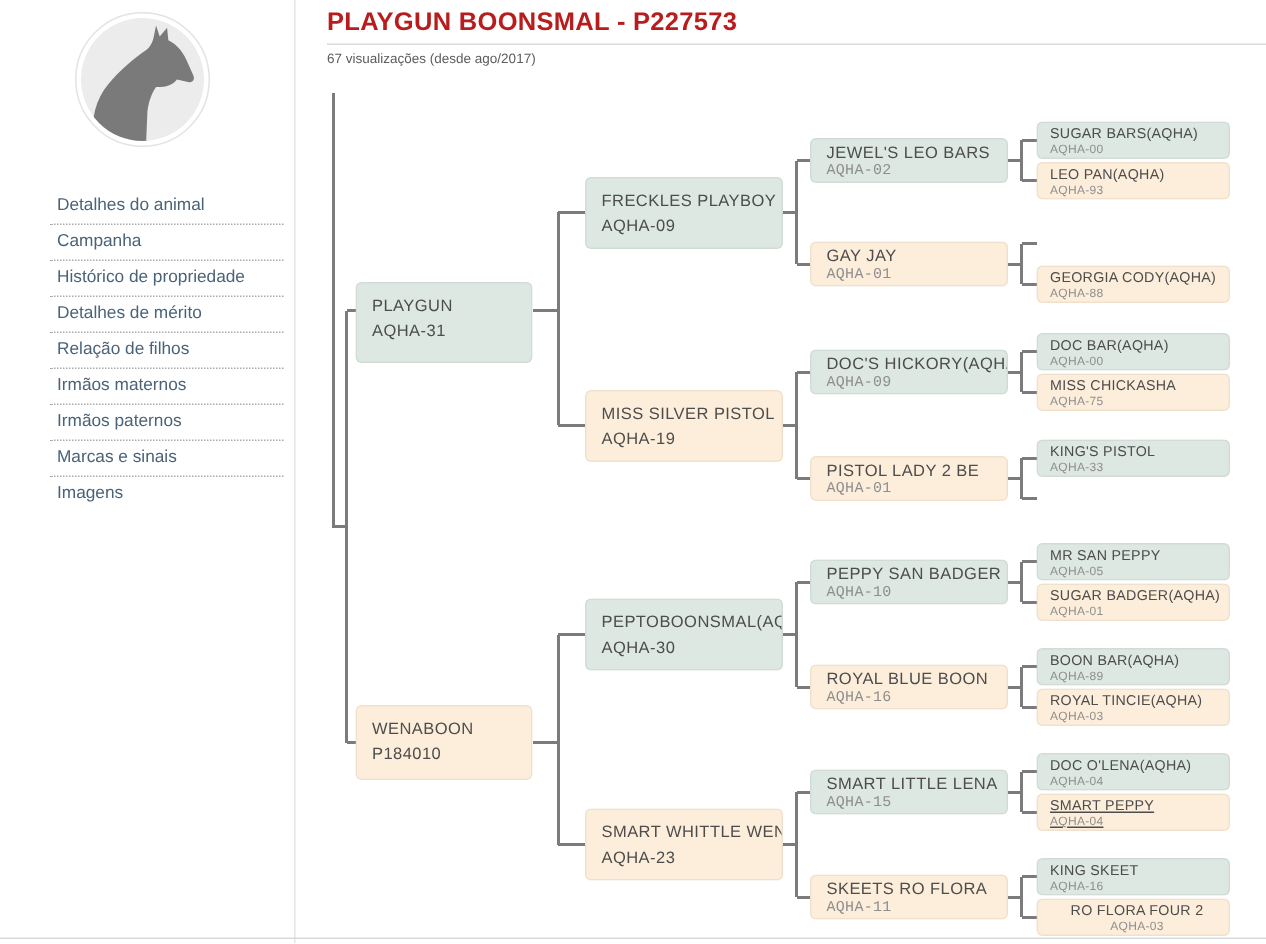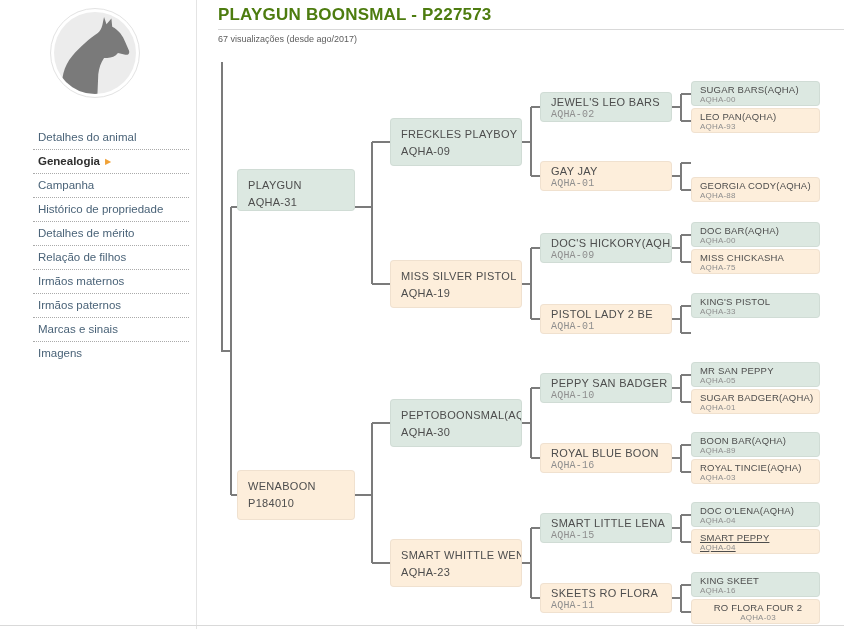--- a/index.html
+++ b/index.html
@@ -18,21 +18,21 @@
   .avatar-inner svg { display:block; width:100%; height:100%; }
   .nav { position:absolute; top:126px; left:33px; width:156px; }
   .nav-item { padding:5px 2px 6px 5px; font-size:11.5px; color:#4a6378;
               border-bottom:1px dotted #aaaaaa; cursor:pointer; white-space:nowrap; }
   .nav-item:last-child { border-bottom:none; }
   .nav-item.active { color:#2e2e2e; font-weight:bold; }
   .nav-item .arrow { color:var(--arrow); font-size:8px; margin-left:5px; vertical-align:1px; }
 
   
   .main-title { position:absolute; left:218px; top:5px; font-size:17px; font-weight:bold;
-                color:#4d7c0f; letter-spacing:0.2px; }
+                color:#b91c1c; letter-spacing:0.2px; }
   .title-rule { position:absolute; left:218px; top:29px; right:0; height:1px; background:#d9d9d9; }
   .views { position:absolute; left:218px; top:34px; font-size:9px; color:#5d5d5d; }
   .bottom-rule { position:absolute; left:0; top:625px; width:844px; height:1px; background:#d9d9d9; }
 
   
   .tree { position:absolute; left:0; top:0; width:844px; height:629px; }
   .connectors { position:absolute; left:0; top:0; }
   .node { position:absolute; box-sizing:border-box; border-radius:4px; color:#4d4d4d;
           cursor:pointer; border:1px solid rgba(0,0,0,0.05); overflow:hidden; }
   .node.sire { background:var(--sire-bg); }
@@ -53,41 +53,40 @@
 <div class="sidebar">
   <div class="avatar">
     <div class="avatar-inner">
       <svg viewBox="0 0 100 100" xmlns="http://www.w3.org/2000/svg">
         <path fill="#7a7a7a" d="M10 100 C8 82 12 66 22 54 C32 42 44 32 53 26 C56 24 58 20 59 16 L61 6 L64 15 L70 8 L71 18 C79 22 84 29 87 37 L91 46 C93 50 91 53 87 52 L78 50 C75 54 70 56 65 56 L61 56 C57 62 55 68 54 76 L53 100 Z"></path>
       </svg>
     </div>
   </div>
   <div class="nav">
       <div class="nav-item"><span>Detalhes do animal</span></div>
-      <div class="nav-item active"><span>Genealogia</span><span class="arrow">▶</span></div>
       <div class="nav-item"><span>Campanha</span></div>
       <div class="nav-item"><span>Histórico de propriedade</span></div>
       <div class="nav-item"><span>Detalhes de mérito</span></div>
       <div class="nav-item"><span>Relação de filhos</span></div>
       <div class="nav-item"><span>Irmãos maternos</span></div>
       <div class="nav-item"><span>Irmãos paternos</span></div>
       <div class="nav-item"><span>Marcas e sinais</span></div>
       <div class="nav-item"><span>Imagens</span></div>
     </div>
 </div>
 
 <div class="main-title">PLAYGUN BOONSMAL - P227573</div>
 <div class="title-rule"></div>
 <div class="views">67 visualizações (desde ago/2017)</div>
 
 <div class="tree">
   <svg class="connectors" width="844" height="629">
     <path id="connector-path" fill="none" stroke-width="2" shape-rendering="crispEdges" d="M222 62 V351 H231 M231 207 V495 M231 207 H237 M231 495 H237 M355 207 H372 M372 141.5 V283.5 M372 141.5 H390 M372 283.5 H390 M355 495 H372 M372 423 V563 M372 423 H390 M372 563 H390 M522 141.5 H531 M531 107 V176 M531 107 H540 M531 176 H540 M522 283.5 H531 M531 248 V319 M531 248 H540 M531 319 H540 M522 423 H531 M531 388 V458 M531 388 H540 M531 458 H540 M522 563 H531 M531 528 V598 M531 528 H540 M531 598 H540 M672 107 H681 M681 93.5 V120.5 M681 93.5 H691 M681 120.5 H691 M672 176 H681 M681 162.5 V189.5 M681 162.5 H691 M681 189.5 H691 M672 248 H681 M681 234.5 V261.5 M681 234.5 H691 M681 261.5 H691 M672 319 H681 M681 305.5 V332.5 M681 305.5 H691 M681 332.5 H691 M672 388 H681 M681 374.5 V401.5 M681 374.5 H691 M681 401.5 H691 M672 458 H681 M681 444.5 V471.5 M681 444.5 H691 M681 471.5 H691 M672 528 H681 M681 514.5 V541.5 M681 514.5 H691 M681 541.5 H691 M672 598 H681 M681 584.5 V611.5 M681 584.5 H691 M681 611.5 H691" stroke="#7b7b7b"></path>
   </svg>
-<div class="node gen1 sire" style="left: 237px; top: 169px; width: 118px; height: 42px;">
+<div class="node gen1 sire" style="left: 237px; top: 188px; width: 118px; height: 54px;">
       <div class="name">PLAYGUN</div>
       <div class="reg">AQHA-31</div>
     </div>
     <div class="node gen1 dam" style="left: 237px; top: 470px; width: 118px; height: 50px;">
       <div class="name">WENABOON</div>
       <div class="reg">P184010</div>
     </div>
     <div class="node gen2 sire" style="left: 390px; top: 117.5px; width: 132px; height: 48px;">
       <div class="name">FRECKLES PLAYBOY</div>
       <div class="reg">AQHA-09</div>

